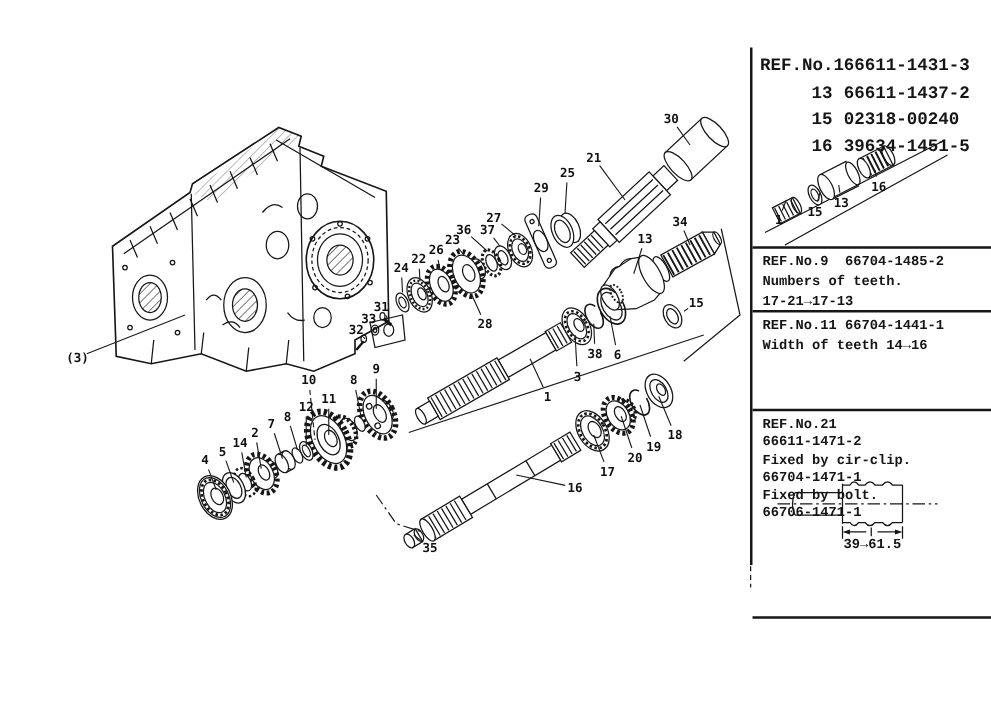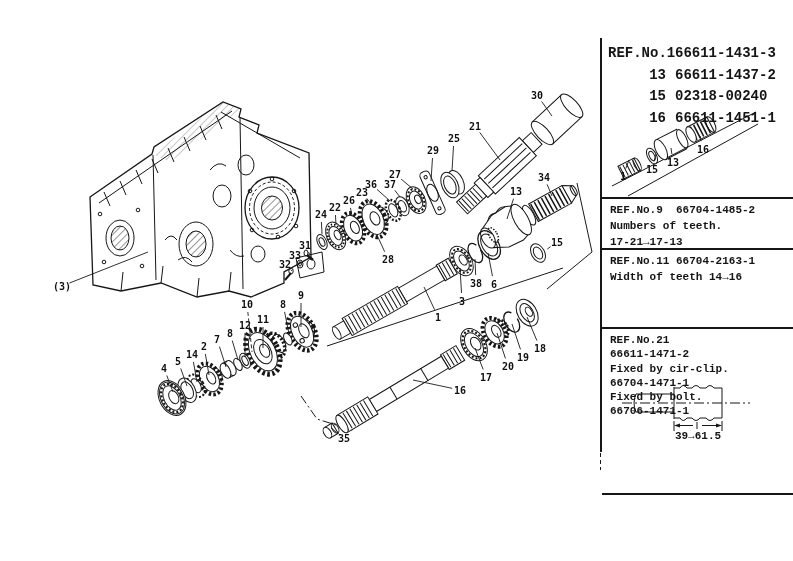--- a/index.html
+++ b/index.html
@@ -364,34 +364,34 @@
           <div class="refrow">
             <span class="refno">13</span>
             <span class="partno">66611-1437-2</span>
           </div>
           <div class="refrow">
             <span class="refno">15</span>
             <span class="partno">02318-00240</span>
           </div>
           <div class="refrow">
             <span class="refno">16</span>
-            <span class="partno">66611-1451-1</span>
+            <span class="partno">39634-1451-5</span>
           </div>
         </div>
   </div>
   <div class="sec" id="sec2">
     <div id="sec2lines">
           <div class="pline">REF.No.9  66704-1485-2</div>
           <div class="pline">Numbers of teeth.</div>
           <div class="pline">17-21→17-13</div>
         </div>
   </div>
   <div class="sec" id="sec3">
     <div id="sec3lines">
-          <div class="pline">REF.No.11 66704-2163-1</div>
+          <div class="pline">REF.No.11 66704-1441-1</div>
           <div class="pline">Width of teeth 14→16</div>
         </div>
   </div>
   <div class="sec" id="sec4">
     <div id="sec4lines">
           <div class="pline">REF.No.21</div>
           <div class="pline">66611-1471-2</div>
           <div class="pline">Fixed by cir-clip.</div>
           <div class="pline">66704-1471-1</div>
           <div class="pline">Fixed by bolt.</div>

